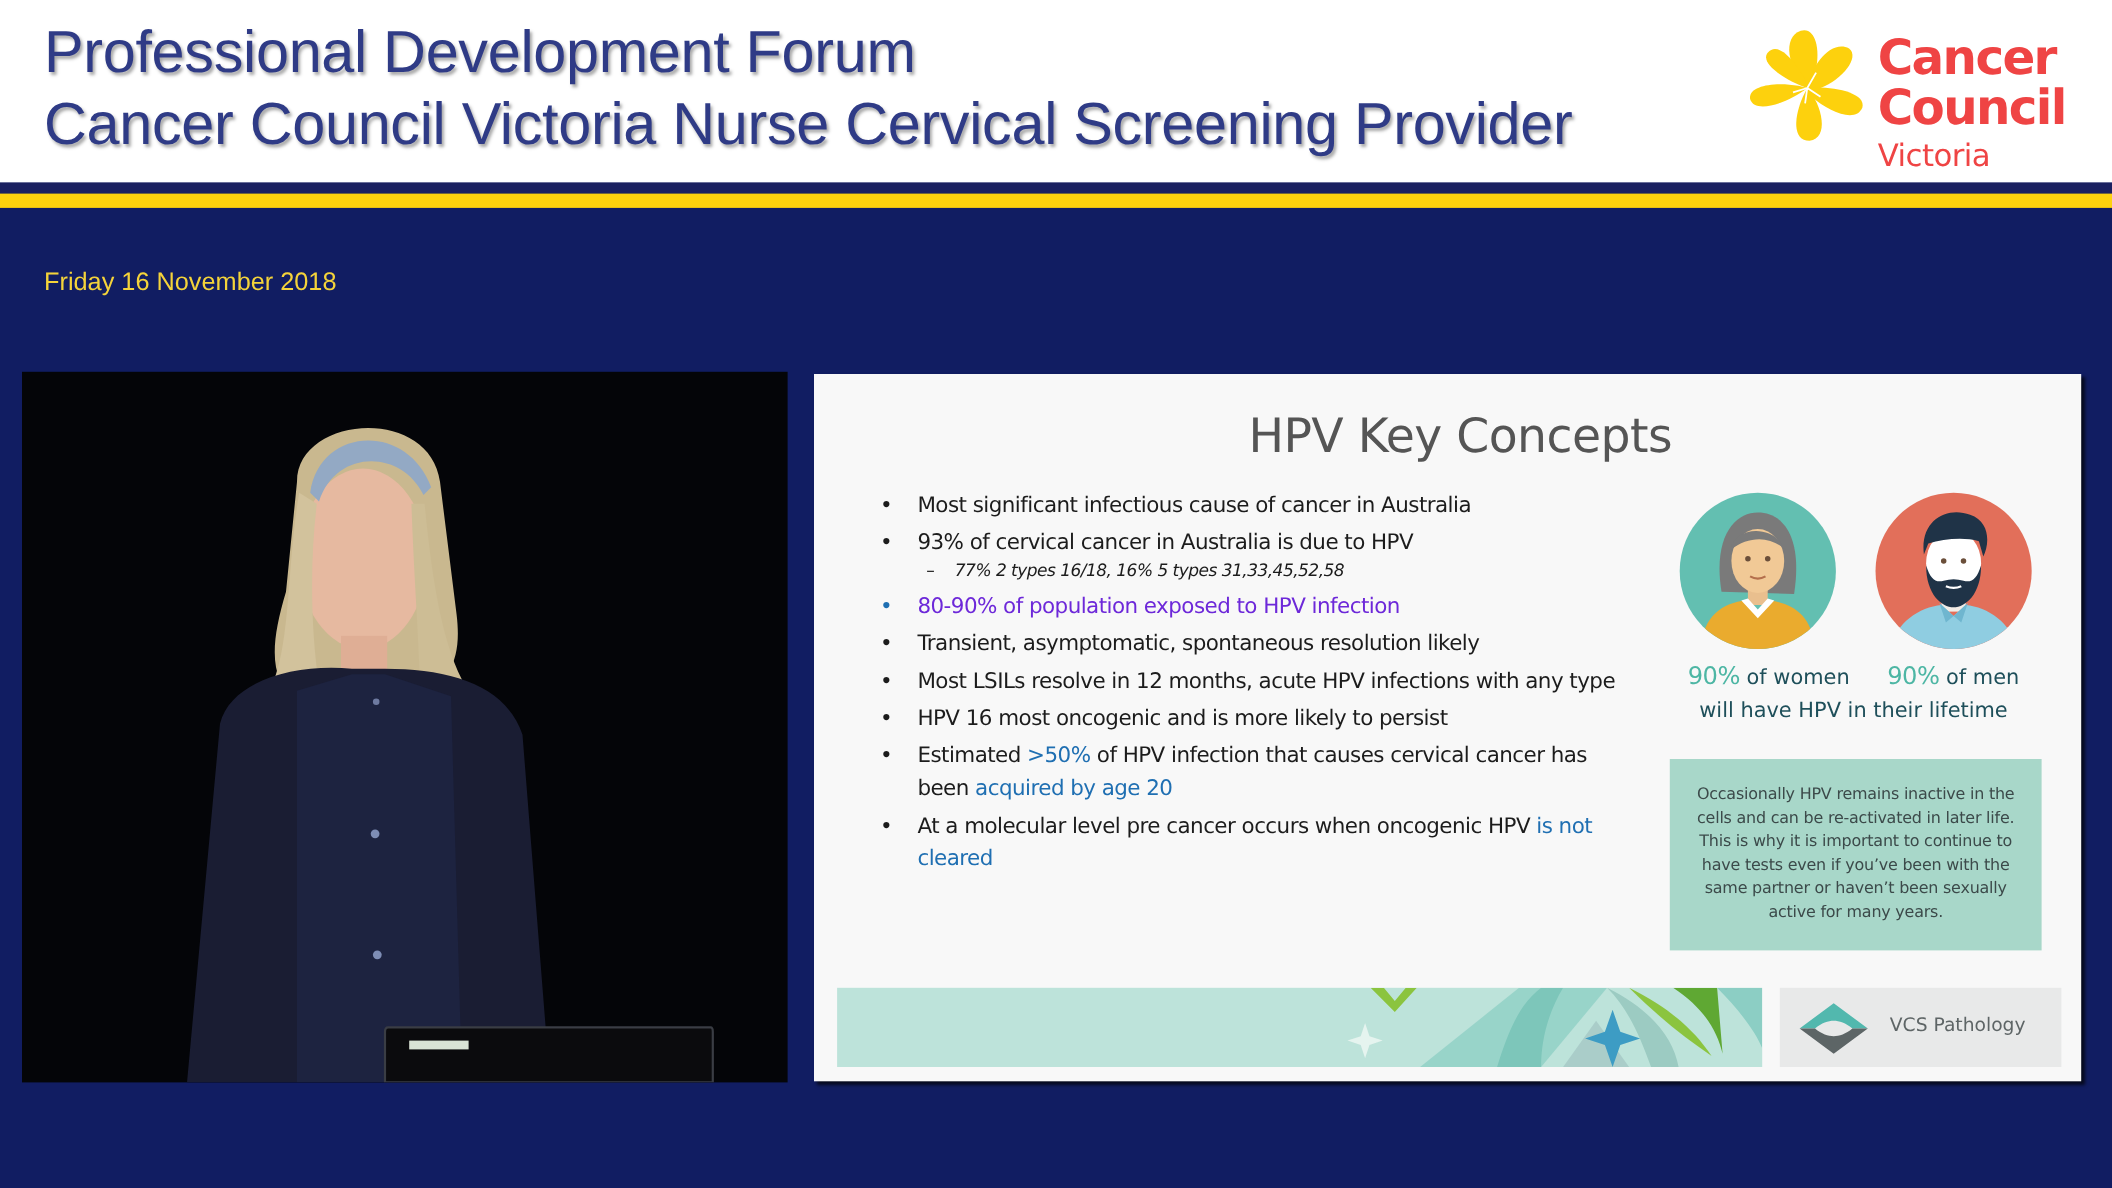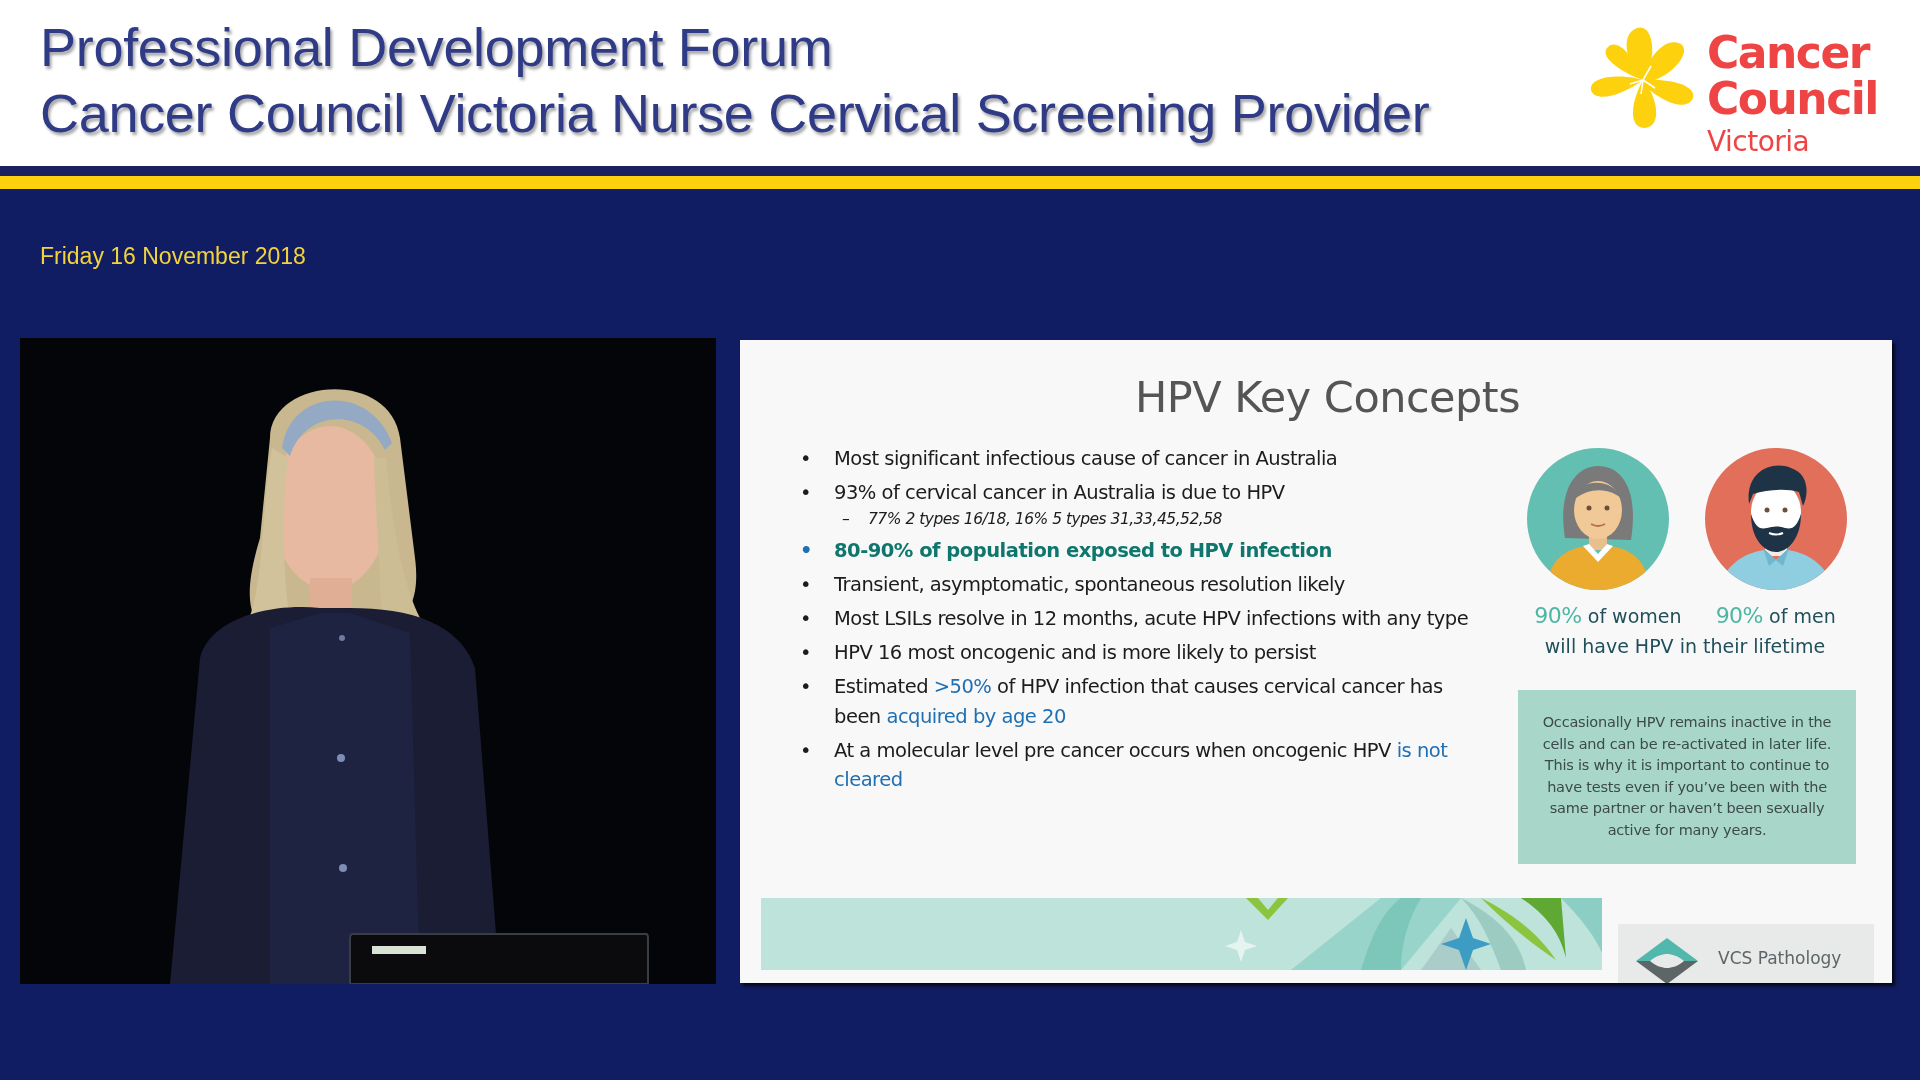--- a/index.html
+++ b/index.html
@@ -25,41 +25,41 @@
   .video { position: absolute; left: 20px; top: 338px; width: 696px; height: 646px; background: #040508; overflow: hidden; }
   .video svg { position: absolute; left: 0; top: 0; }
 
   
   .slide { position: absolute; left: 740px; top: 340px; width: 1152px; height: 643px; background: #f8f8f8; box-shadow: 3px 3px 3px rgba(0,0,0,0.7); overflow: hidden; }
   .slide-title { position: absolute; left: 0; width: 1160px; top: 32px; text-align: center; font-family: "DejaVu Sans", sans-serif; font-size: 43px; color: #555555; letter-spacing: -0.5px; padding-left: 15px; }
 
   .bullets { position: absolute; left: 60px; top: 104px; width: 680px; list-style: none; font-family: "DejaVu Sans", sans-serif; font-size: 19.5px; color: #1c1c1c; letter-spacing: -0.5px; }
   .bullets li { position: relative; padding-left: 34px; line-height: 29.5px; margin-bottom: 4.5px; }
   .bullets li::before { content: "•"; position: absolute; left: 0; top: 0; color: #1c1c1c; }
-  .bullets li.blue { color: #0f766e; font-weight: bold; }
+  .bullets li.blue { color: #6d28d9; }
   .bullets li.blue::before { color: #1f6fb2; }
   .bullets li.sub { padding-left: 68px; font-size: 15.5px; font-style: italic; line-height: 22px; margin-top: -4px; margin-bottom: 6px; }
   .bullets li.sub::before { content: "–"; left: 42px; font-style: normal; }
   .hl { color: #1f6fb2; }
 
   .avatar { position: absolute; width: 142px; height: 142px; border-radius: 50%; overflow: hidden; }
   .avatar.woman { left: 787px; top: 108px; background: #63bfb1; }
   .avatar.man { left: 965px; top: 108px; background: #e26f5a; }
 
   .stats { position: absolute; left: 770px; top: 258px; width: 350px; font-family: "DejaVu Sans", sans-serif; color: #1e4f5a; text-align: center; }
   .stats .row1 { font-size: 19px; line-height: 36px; white-space: nowrap; }
   .stats .pct { color: #4db6a4; font-size: 22px; letter-spacing: -0.5px; }
   .stats .row1 .gap { display: inline-block; width: 22px; }
   .stats .row2 { font-size: 19px; line-height: 24px; }
 
   .infobox { position: absolute; left: 778px; top: 350px; width: 338px; height: 174px; background: #a8d7c9; color: #3c4a4a; font-family: "DejaVu Sans", sans-serif; font-size: 14.5px; line-height: 21.5px; text-align: center; padding: 22px 14px 0 14px; letter-spacing: -0.2px; }
 
   .banner { position: absolute; left: 21px; top: 558px; width: 841px; height: 72px; background: #bde3da; overflow: hidden; }
   .banner svg { position: absolute; left: 0; top: 0; }
-  .vcs { position: absolute; left: 878px; top: 558px; width: 256px; height: 72px; background: #e8e9e9; margin-top: 26px; }
+  .vcs { position: absolute; left: 878px; top: 558px; width: 256px; height: 72px; background: #e8e9e9; }
   .vcs-logo { position: absolute; left: 16px; top: 12px; }
   .vcs-label { position: absolute; left: 100px; top: 24px; font-family: "DejaVu Sans", sans-serif; font-size: 17px; color: #5e6566; }
 </style>
 </head>
 <body>
 
 <div class="header">
   <div class="header-title">
     <span>Professional Development Forum</span>
     <span>Cancer Council Victoria Nurse Cervical Screening Provider</span>

